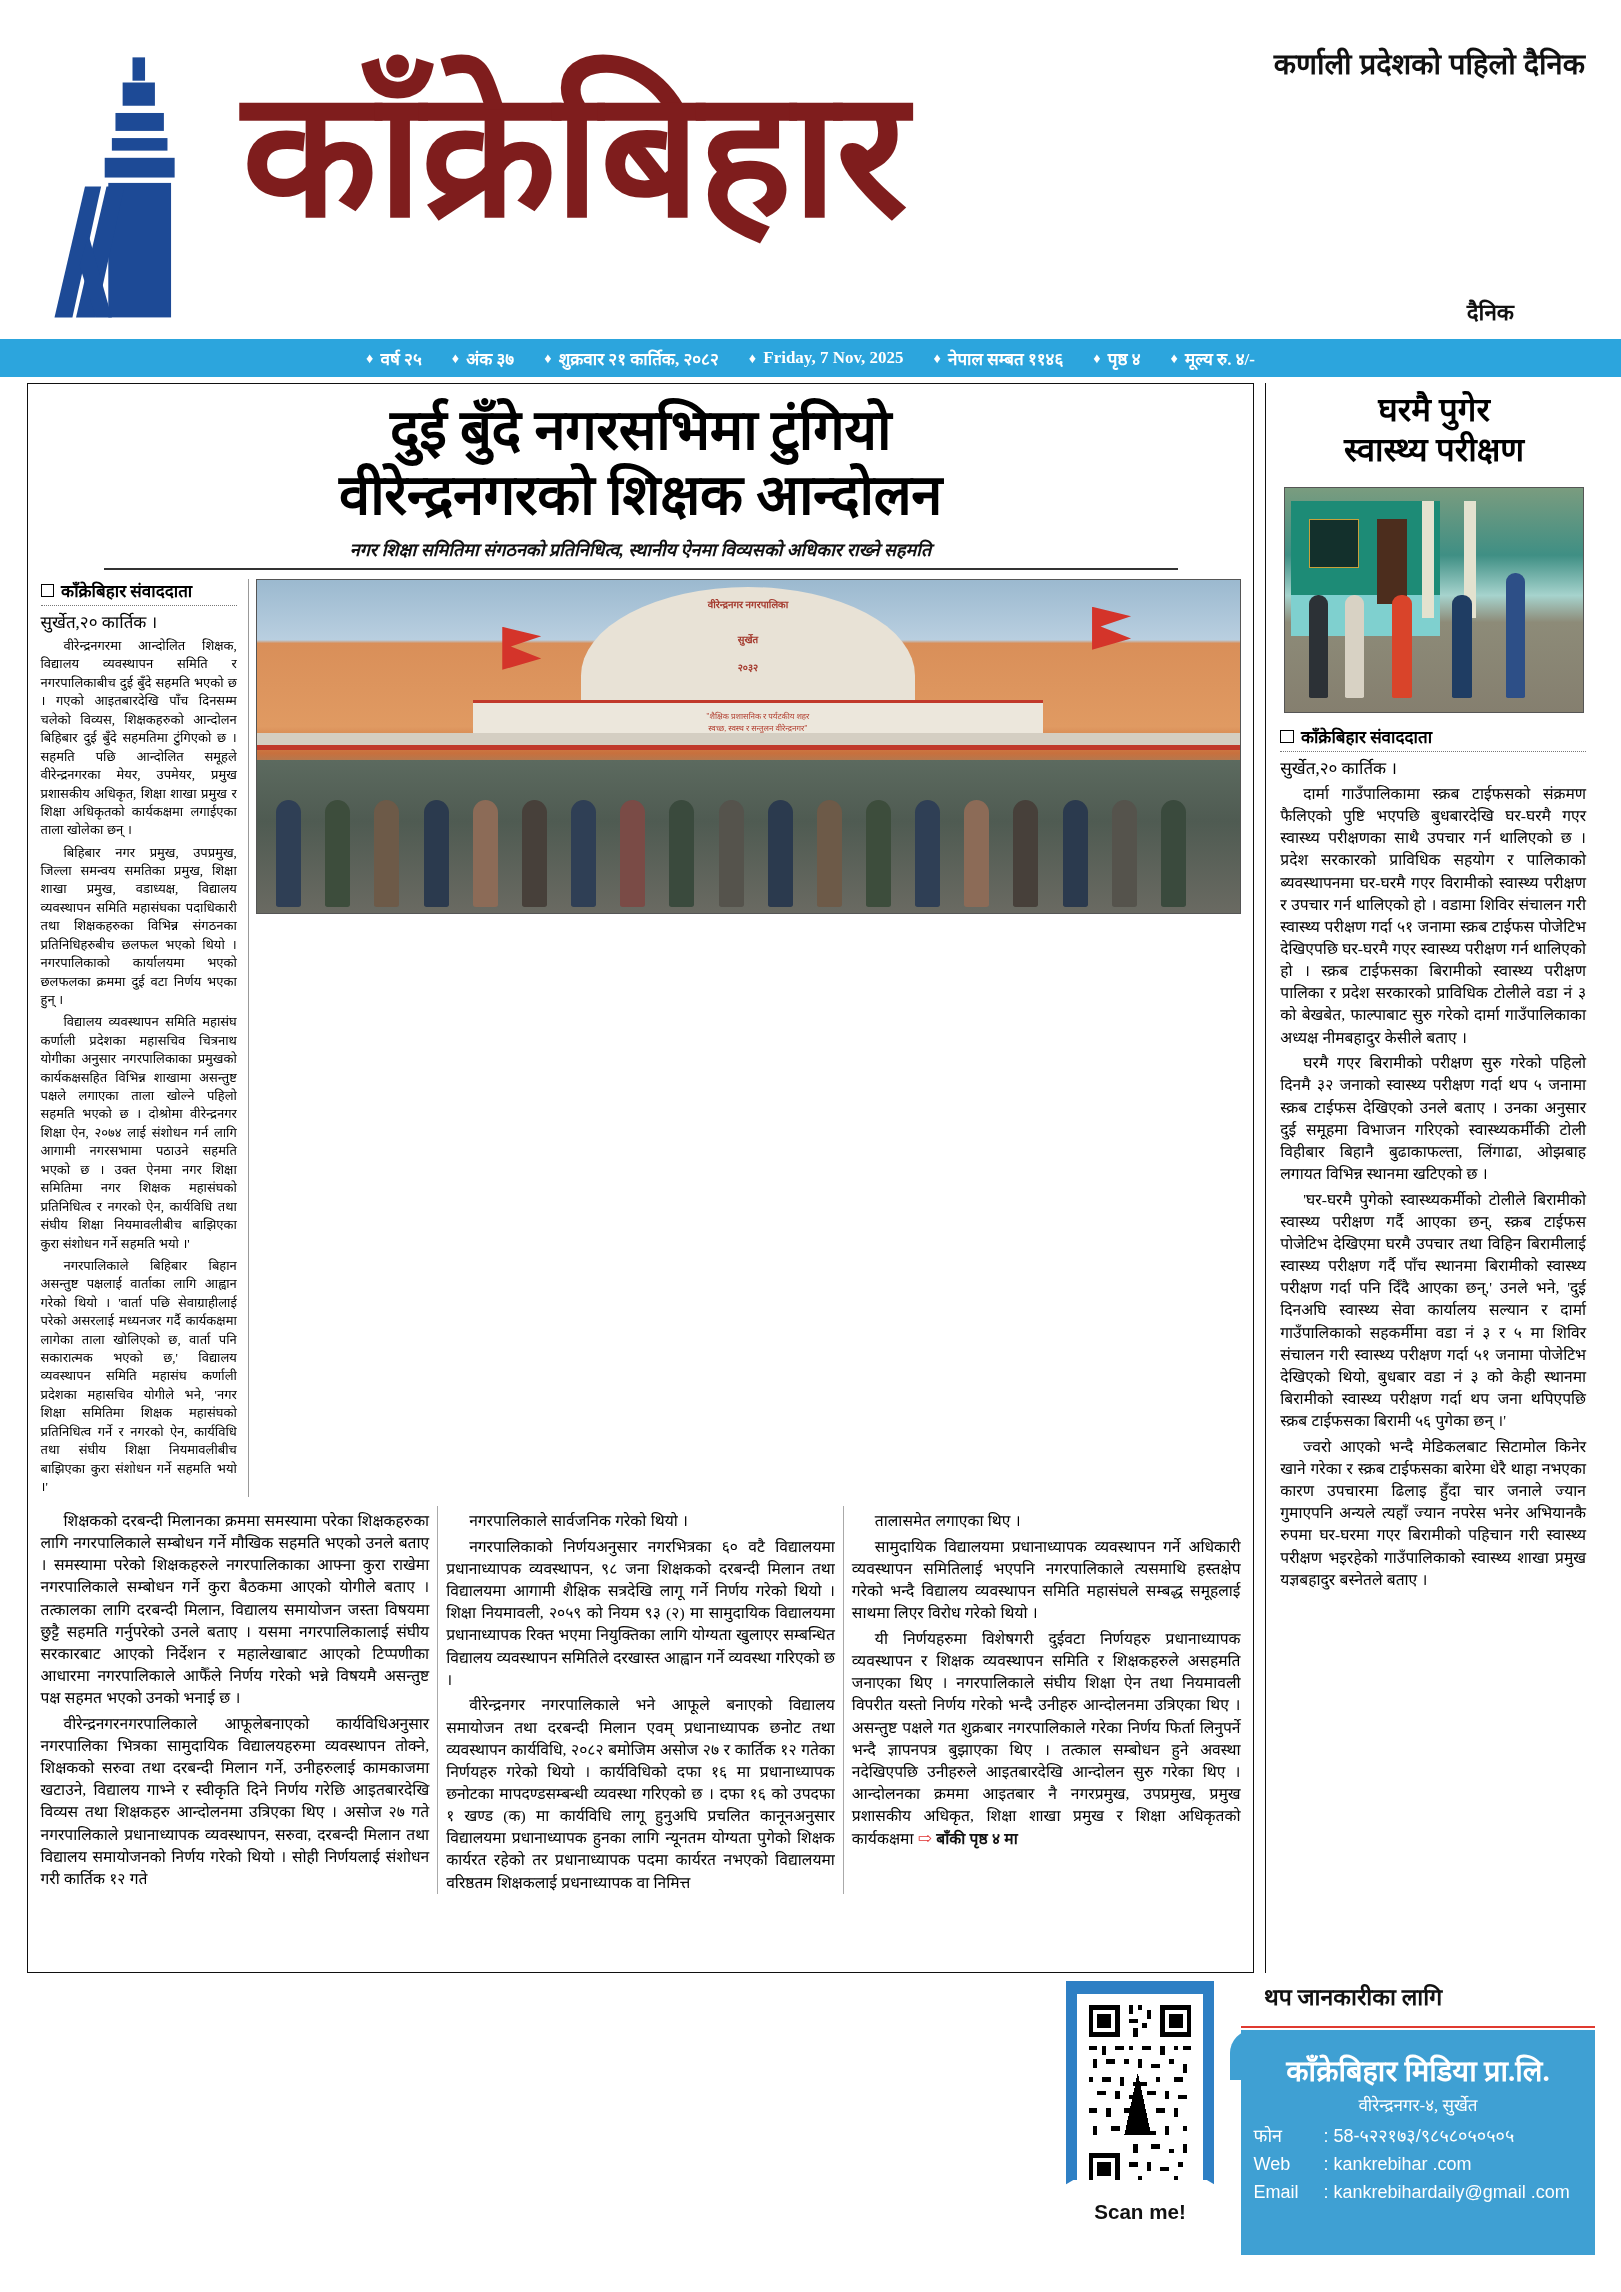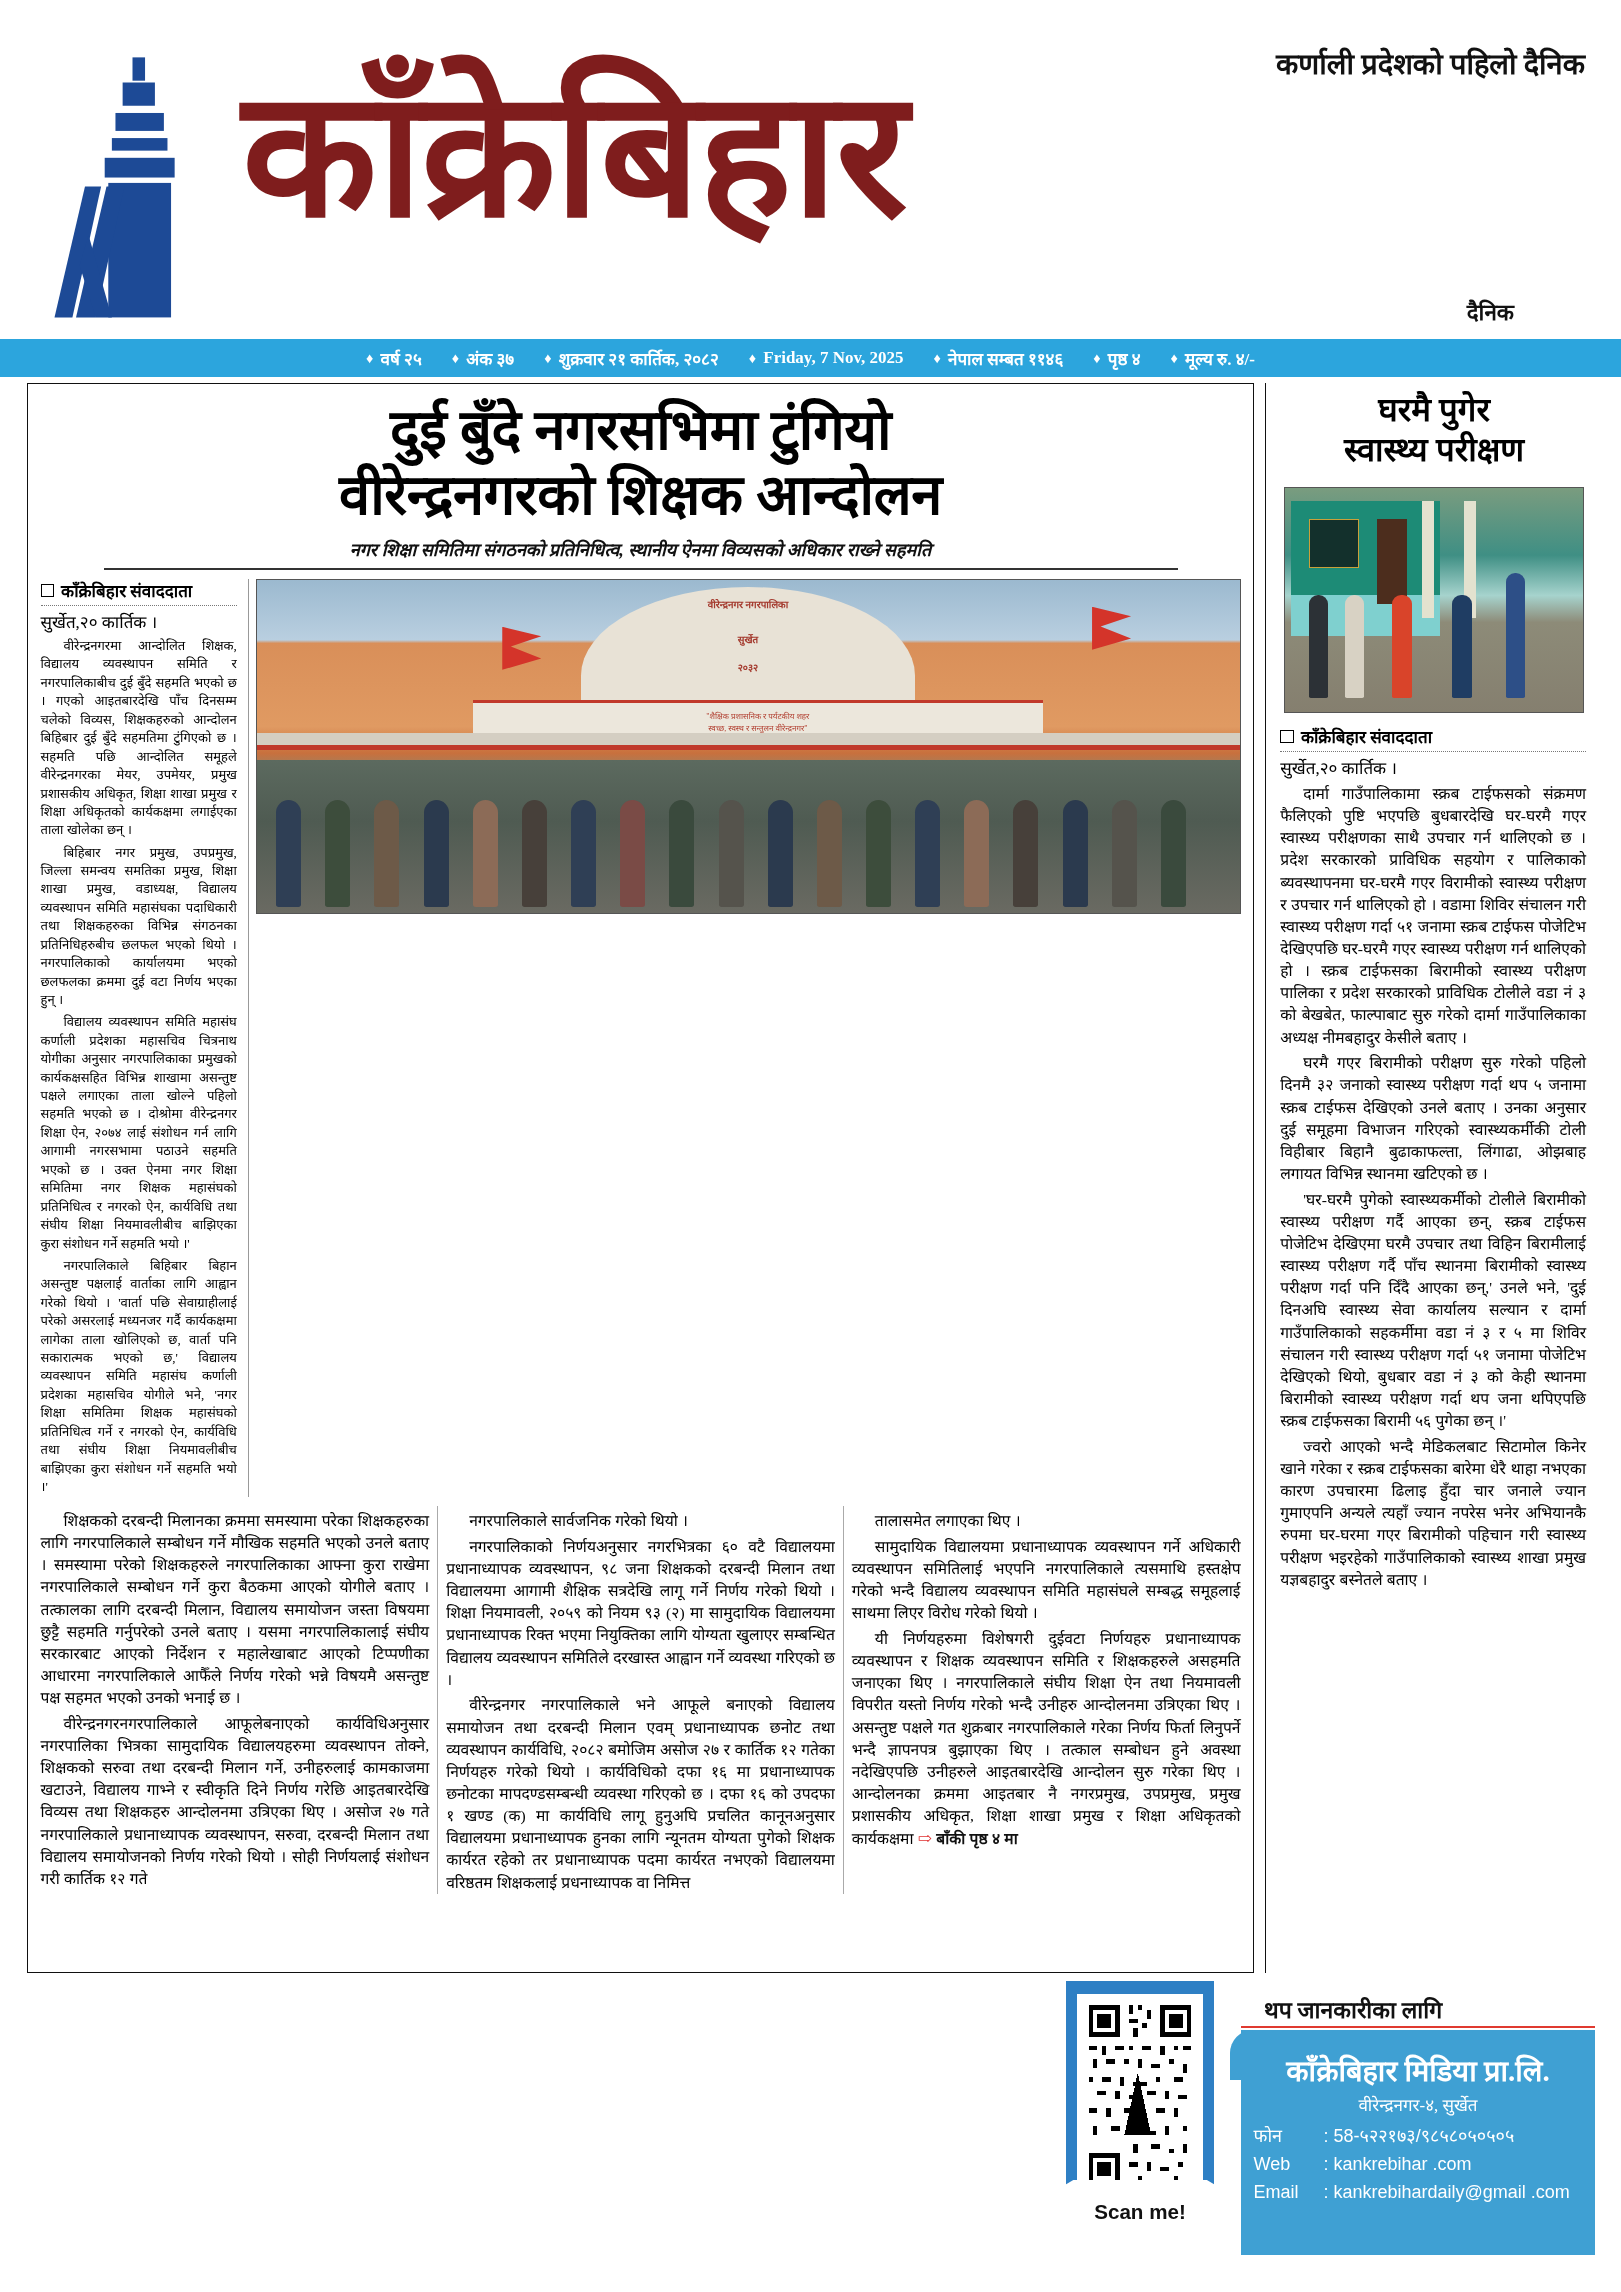--- a/index.html
+++ b/index.html
@@ -16,21 +16,21 @@
   .logo-wrap { position:absolute; left:49px; top:25px; width:985px; height:296px; }
   .logo-mark { position:absolute; left:0; top:27px; width:193px; height:269px; }
   .logo-title {
     position:absolute; left:193px; top:43px;
     font-family:"Liberation Serif","DejaVu Serif",serif;
     font-size:176px; line-height:1; font-weight:700; color:#7f1d1d;
     letter-spacing:-1.8px; white-space:nowrap;
   }
   .tagline {
     position:absolute; right:36px; top:43px;
-    font-family:Liberation Serif, serif;
+    font-family:Liberation Sans, sans-serif;
     font-size:29px; font-weight:700; color:#111; white-space:nowrap;
   }
   .dainik {
     position:absolute; right:107px; top:296px;
     font-family:"Liberation Serif","DejaVu Serif",serif;
     font-size:22.4px; font-weight:700; color:#111;
   }
 
   
   .datebar {
@@ -188,21 +188,21 @@
     position:absolute; left:0; top:219px; width:166px; text-align:center;
     font-size:20.6px; font-weight:700; color:#111;
   }
   .scanbg{position:absolute;left:3.6px;top:199px;width:159px;height:75px;background:#fff;
           clip-path:polygon(0 10%,8% 0,92% 0,100% 10%,100% 100%,0 100%);}
 
   .fcontact { position:absolute; left:1214px; top:0; width:354px; height:274px; }
   .fc-head {
     position:absolute; left:0; top:0; width:354px; height:47px; background:#fff;
     border-bottom:2.7px solid #e03a30;
-    display:flex; align-items:flex-end; padding-left:23px; padding-bottom:1px;
+    display:flex; align-items:flex-end; padding-left:23px; padding-bottom:14px;
   }
   .fc-head span { font-family:"Liberation Serif","DejaVu Serif",serif; font-size:23px; font-weight:700; color:#111; }
   .fc-body { position:absolute; left:0; top:49px; width:354px; height:225px; background:#3fa0d3; padding:19.7px 12.5px 0 12.5px; color:#fff; }
   .fc-title { font-family:"Liberation Serif","DejaVu Serif",serif; font-size:29px; font-weight:700; text-align:center; }
   .fc-sub { font-family:"Liberation Serif","DejaVu Serif",serif; font-size:17px; text-align:center; margin-top:4px; }
   .fc-row { display:flex; font-size:18px; margin-top:7.2px; font-family:"Liberation Sans",sans-serif; }
   .fc-k { width:70px; flex:none; }
   .fc-v { flex:1; }
   .fc-corner{position:absolute;left:-10.7px;top:0;width:30px;height:50px;background:#3fa0d3;
              border-top-left-radius:23px;}

